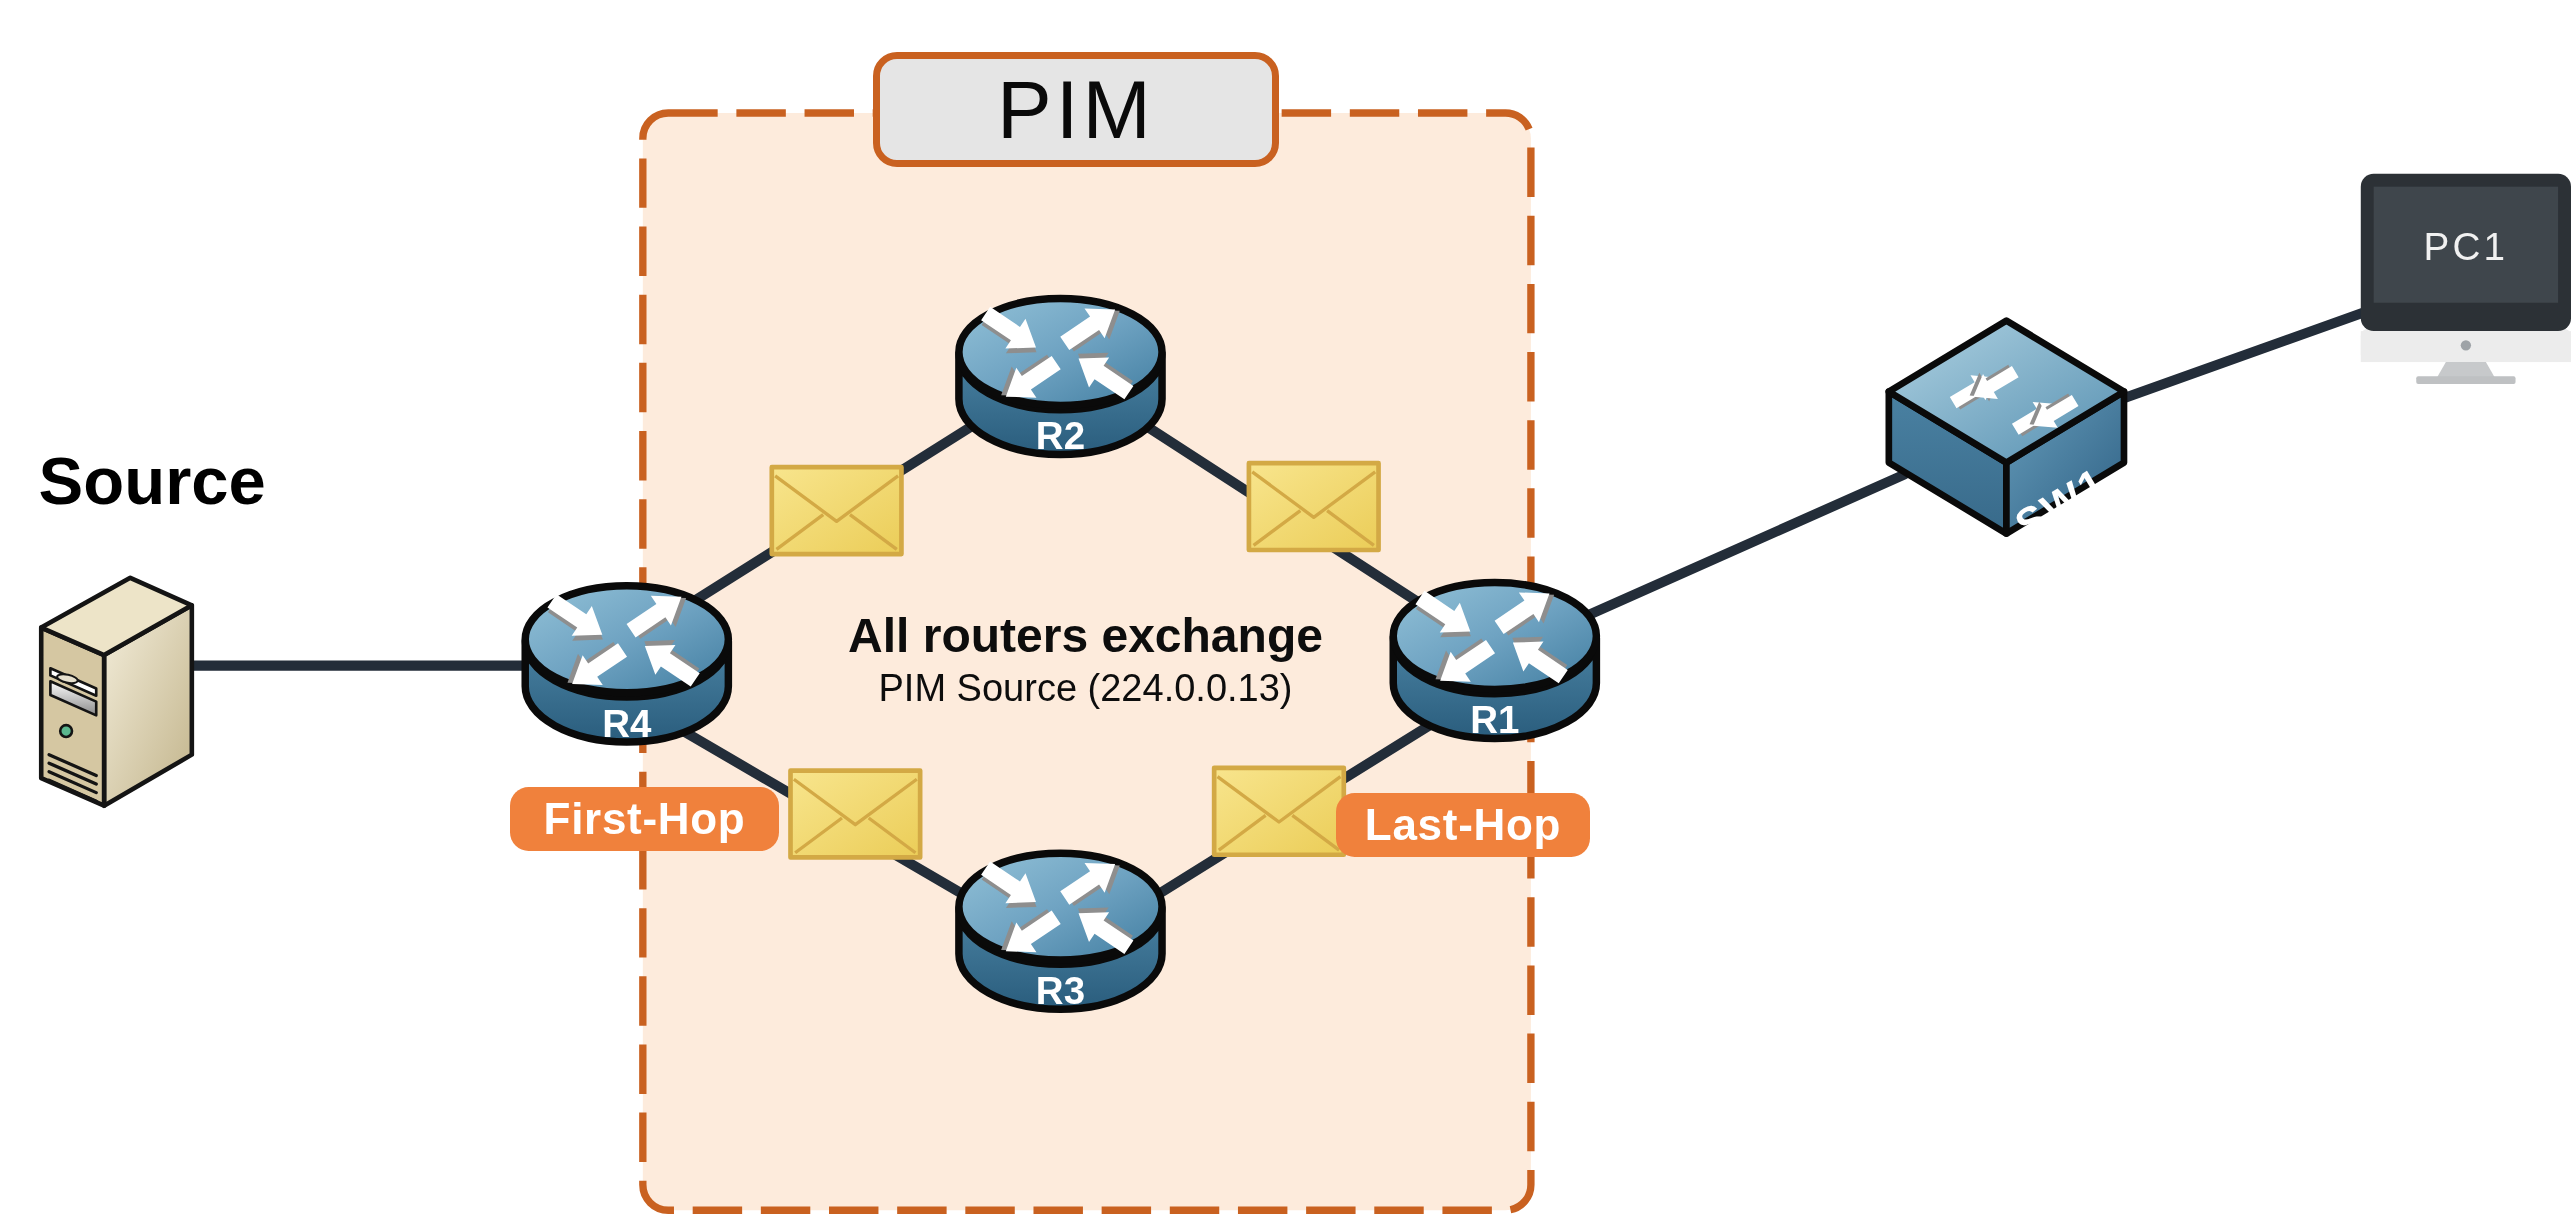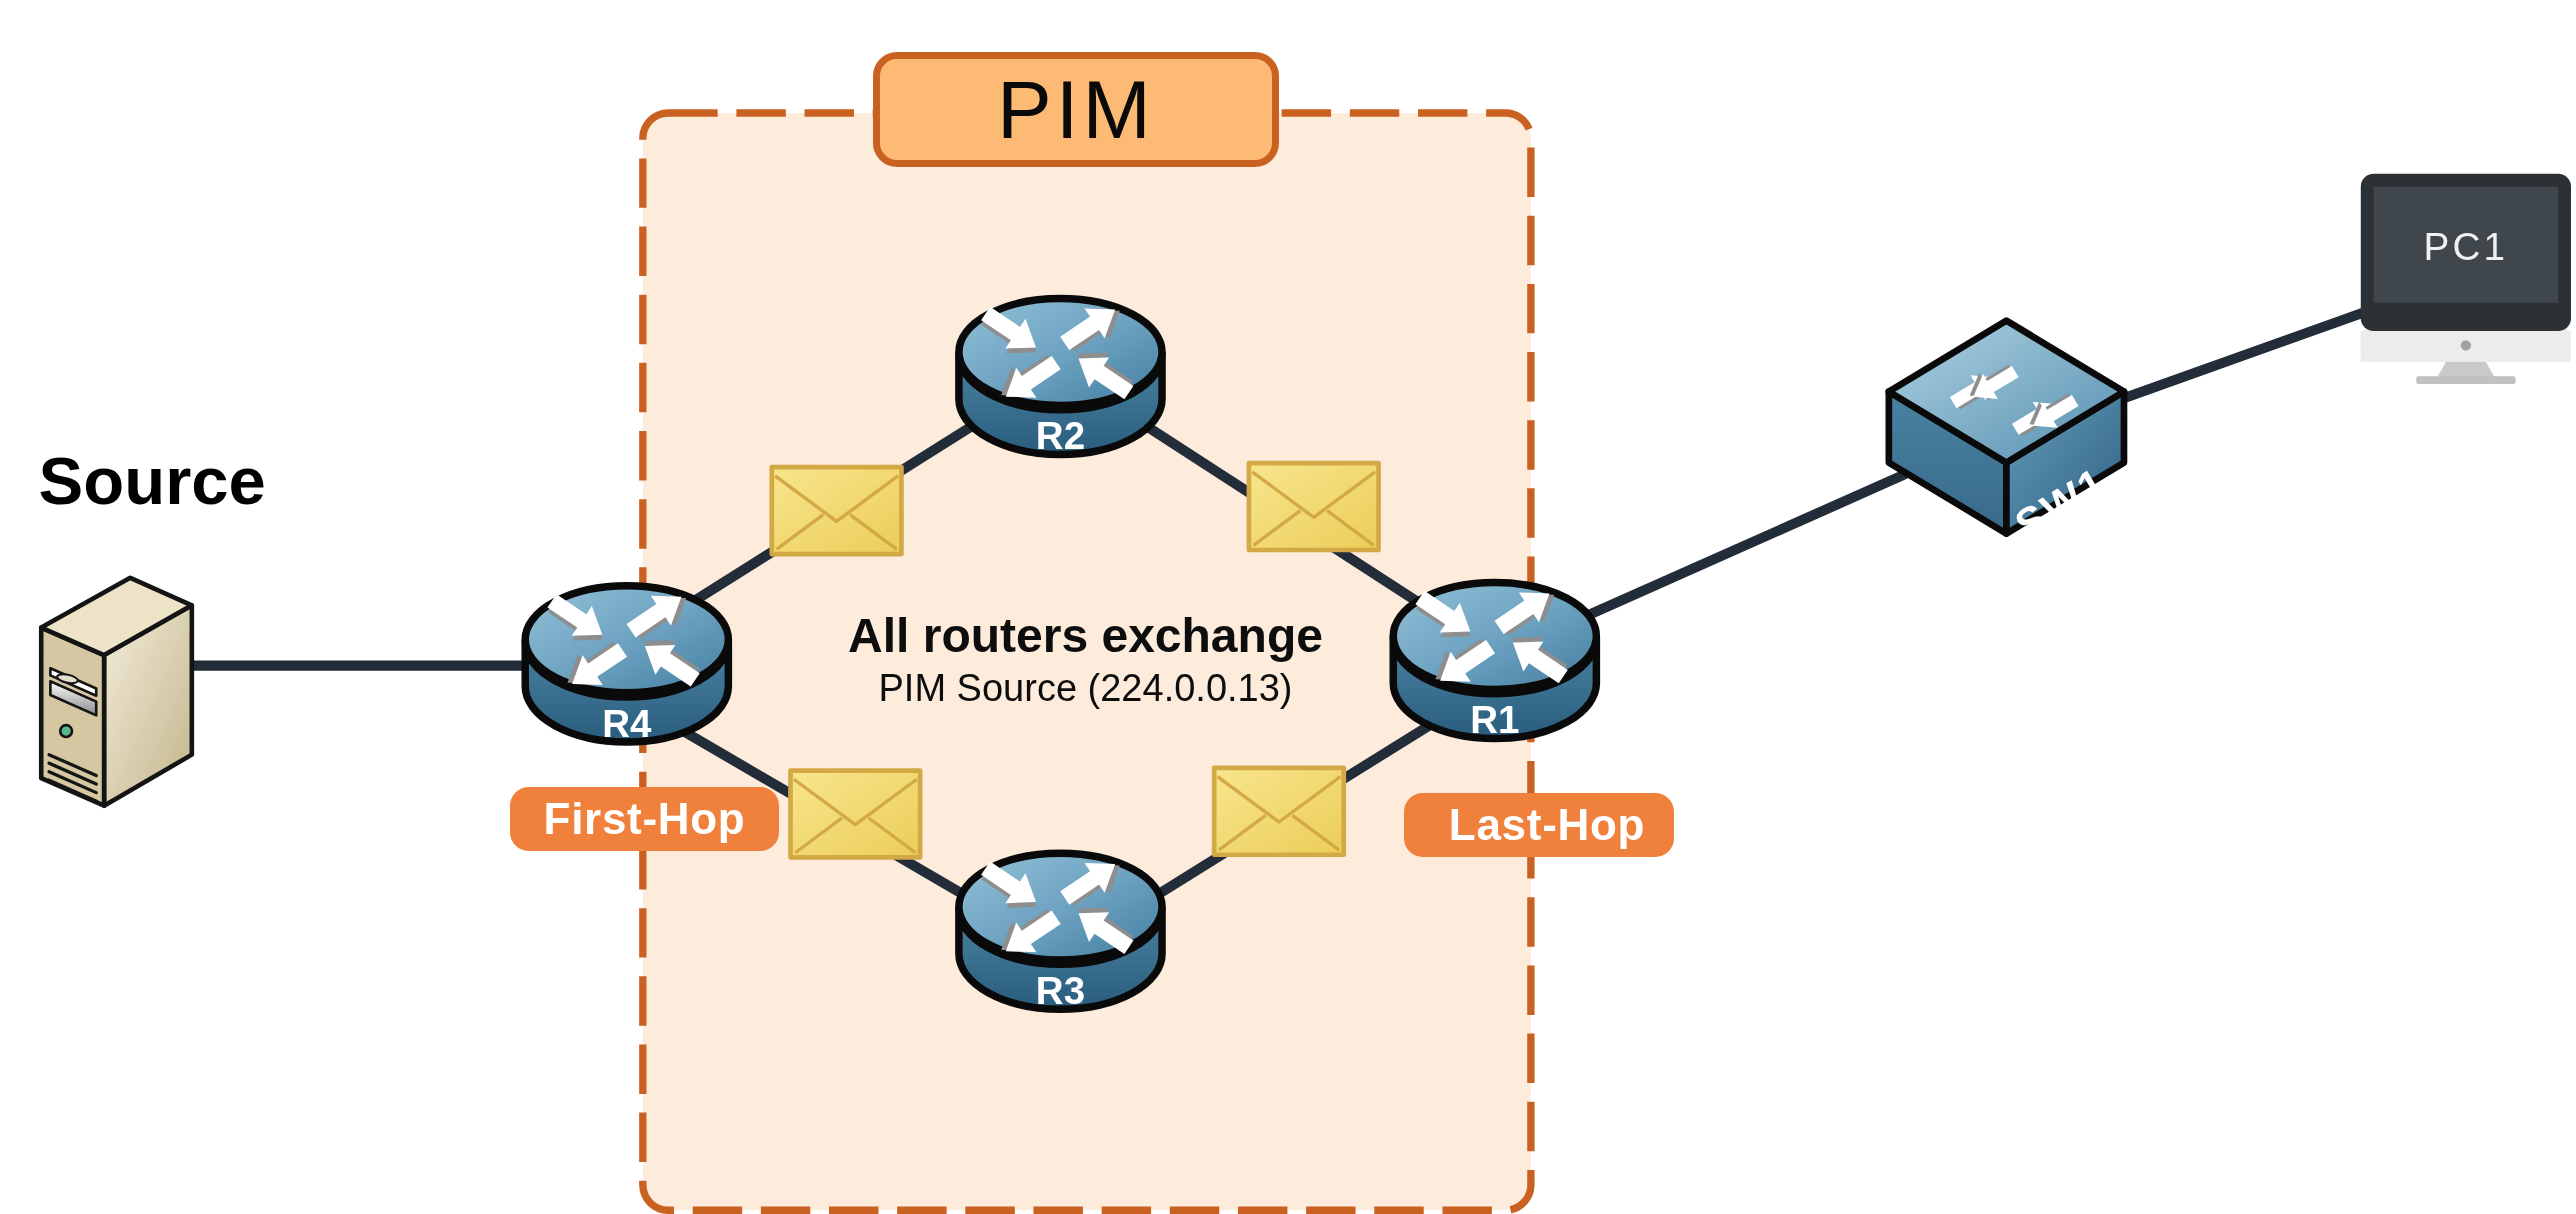--- a/index.html
+++ b/index.html
@@ -8,42 +8,42 @@
     width:2576px;height:1215px;
     background:#ffffff;
     overflow:hidden;
     font-family:"Liberation Sans","DejaVu Sans",sans-serif;
   }
   svg.gfx{position:absolute;left:0;top:0;}
   svg text{font-family:"Liberation Sans","DejaVu Sans",sans-serif;}
   .node-label{font-weight:bold;fill:#ffffff;}
   .pim-box{
     position:absolute;left:873px;top:52px;width:406px;height:115px;
-    background:#fdba74;border:7.4px solid #C96120;border-radius:24px;
+    background:#e5e5e5;border:7.4px solid #C96120;border-radius:24px;
     display:flex;align-items:center;justify-content:center;
     box-sizing:border-box;z-index:5;
   }
   .pim-box span{font-size:82px;font-weight:400;letter-spacing:4px;color:#0a0a0a;}
   .source-label{
     position:absolute;left:18.7px;top:442px;width:267px;
     text-align:center;font-size:67px;font-weight:700;color:#000;z-index:4;
   }
   .annotation{
     position:absolute;left:775px;top:609px;width:621px;
     text-align:center;color:#0d0d0d;z-index:4;
   }
   .annotation .line1{font-size:48px;font-weight:800;line-height:1.12;}
   .annotation .line2{font-size:38px;font-weight:400;margin-top:4px;}
   .hop-badge{
     position:absolute;background:#F0813C;border-radius:18.7px;
     display:flex;align-items:center;justify-content:center;
     color:#ffffff;font-weight:800;font-size:44px;letter-spacing:0.7px;z-index:6;
   }
   .badge-first{left:510px;top:787px;width:269px;height:64px;}
-  .badge-last{left:1404px;top:793px;width:254px;height:64px;padding-left:16px;}
+  .badge-last{left:1336px;top:793px;width:254px;height:64px;}
 </style>
 </head>
 <body>
 
 <div class="canvas">
 
   <svg class="gfx" width="2576" height="1215" viewBox="0 0 3855 1818">
     <defs>
       <linearGradient id="gTop" x1="0" y1="0" x2="1" y2="1">
         <stop offset="0" stop-color="#93C2D8"></stop>

